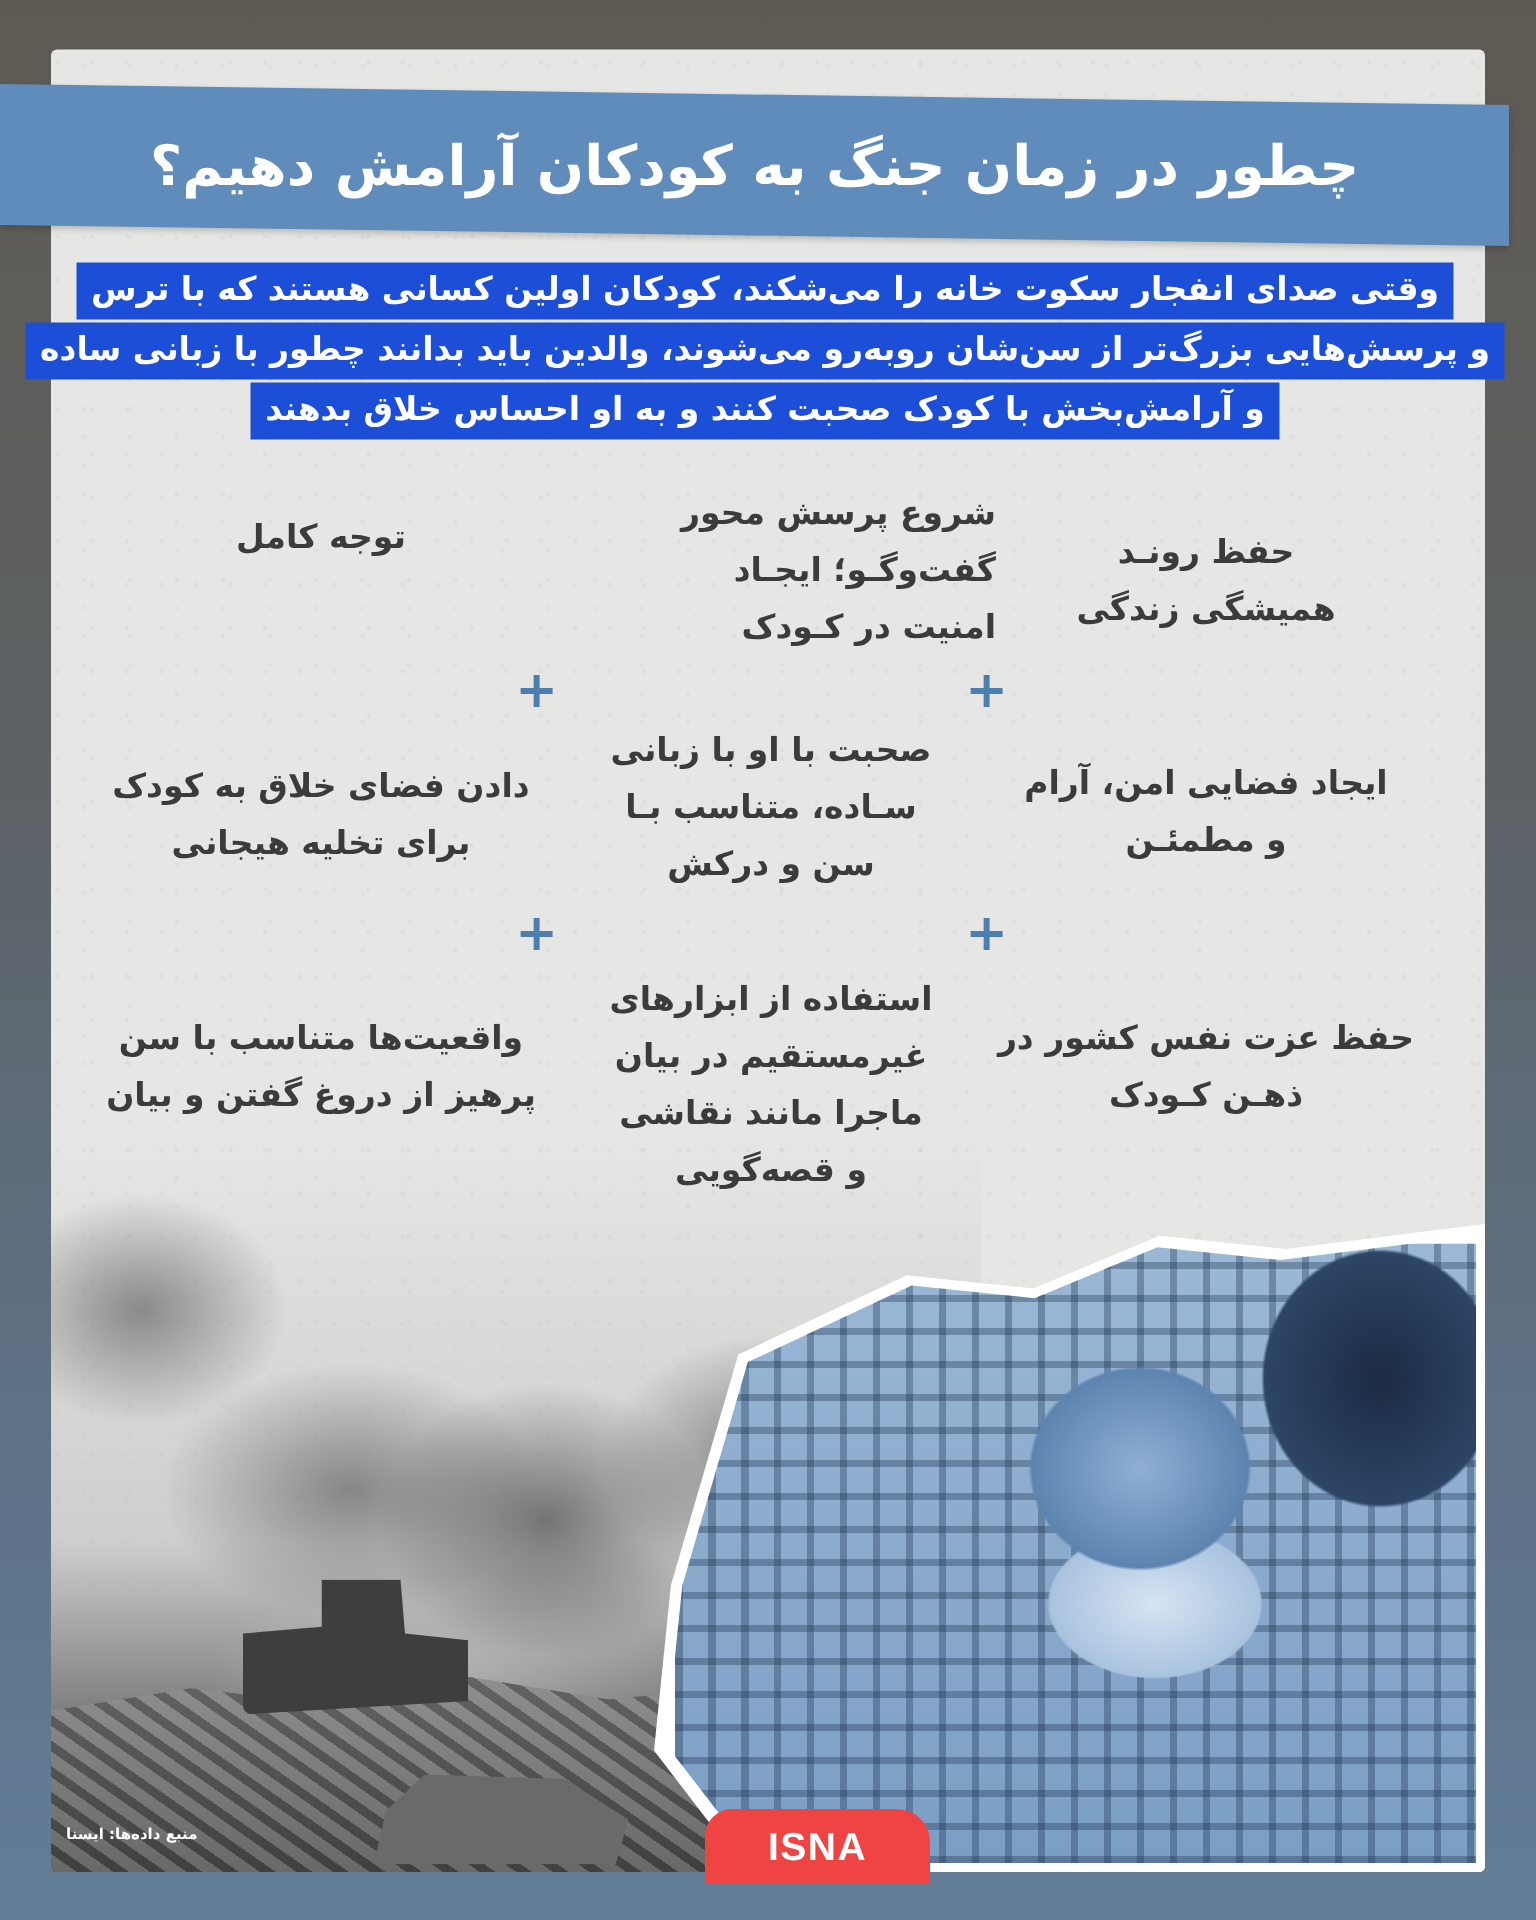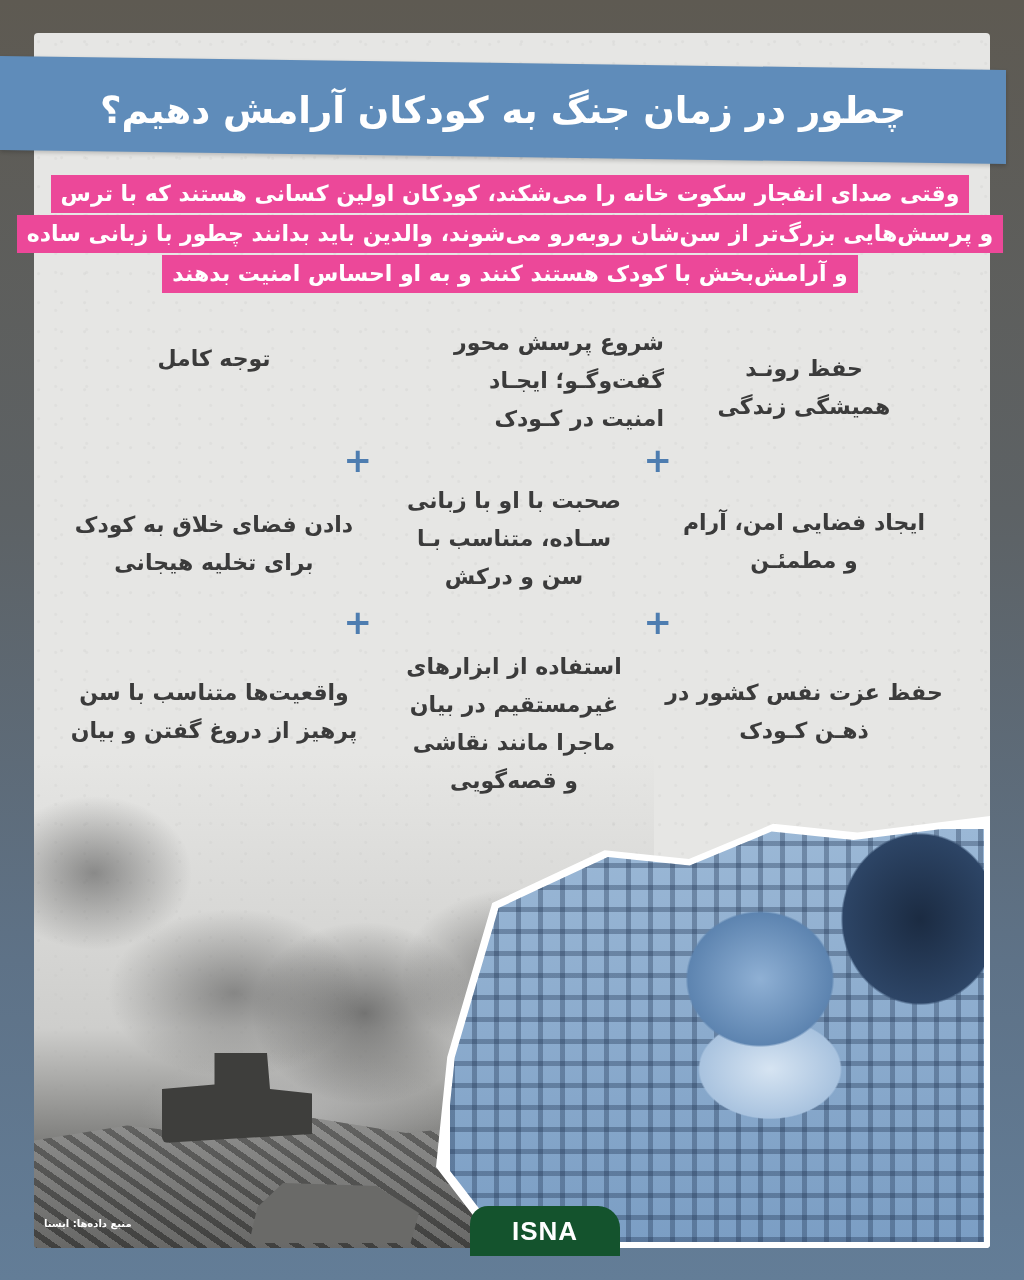--- a/index.html
+++ b/index.html
@@ -85,40 +85,40 @@
       font-family: "DejaVu Sans", sans-serif;
       transform: skewY(-0.8deg);
       letter-spacing: -1px;
     }
     
     .intro {
       position: absolute; left: 50px; top: 175px; width: 920px;
       display: flex; flex-direction: column; align-items: center; gap: 2px;
     }
     .intro-line {
-      background: #ec4899; color: #fff;
+      background: #1d4ed8; color: #fff;
       font-size: 22px; font-weight: bold; line-height: 38px;
       padding: 0 10px; white-space: nowrap;
     }
     
     .grid {
       position: absolute; left: 34px; top: 318px; width: 956px; height: 500px;
     }
     .item {
       position: absolute; width: 300px; text-align: center;
       color: #3b3b3b; font-size: 22px; font-weight: bold; line-height: 38px;
     }
     .item .line { display: block; }
     .plus {
       position: absolute; width: 28px; height: 28px;
       color: #4e7db0; font-size: 34px; font-weight: bold; line-height: 28px; text-align: center;
     }
     .isna {
       position: absolute; left: 470px; top: 1206px; width: 150px; height: 50px;
-      background: #14532d; border-radius: 18px 22px 0 0;
+      background: #ef4444; border-radius: 18px 22px 0 0;
       display: flex; align-items: center; justify-content: center;
       color: #fff; font-weight: bold; font-size: 26px;
       font-family: "Liberation Sans", sans-serif; letter-spacing: 1px;
     }
   </style>
 </head>
 <body>
 
 <div class="paper">
   <div class="scene">
@@ -131,21 +131,21 @@
   <div class="photo"></div>
 </div>
 
 <div class="title-band">
   <h1 class="title-text">چطور در زمان جنگ به کودکان آرامش دهیم؟</h1>
 </div>
 
 <div class="intro">
   <span class="intro-line">وقتی صدای انفجار سکوت خانه را می‌شکند، کودکان اولین کسانی هستند که با ترس</span>
   <span class="intro-line">و پرسش‌هایی بزرگ‌تر از سن‌شان روبه‌رو می‌شوند، والدین باید بدانند چطور با زبانی ساده</span>
-  <span class="intro-line">و آرامش‌بخش با کودک هستند کنند و به او احساس امنیت بدهند</span>
+  <span class="intro-line">و آرامش‌بخش با کودک صحبت کنند و به او احساس خلاق بدهند</span>
 </div>
 
 <div class="grid">
 
   <div class="item" style="left:620px; top:20px;margin-top:12px;">
     <span class="line">حفظ رونـد</span>
     <span class="line">همیشگی زندگی</span>
   </div>
   <div class="item" style="left:620px; top:186px;">
     <span class="line">ایجاد فضایی امن، آرام</span>

